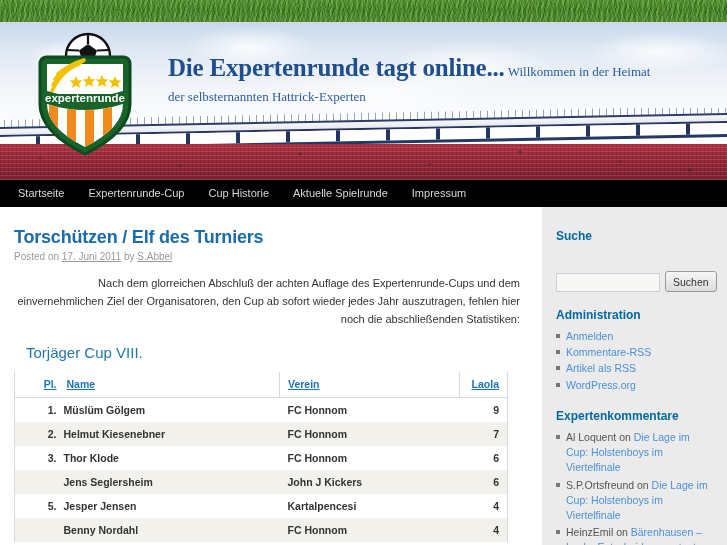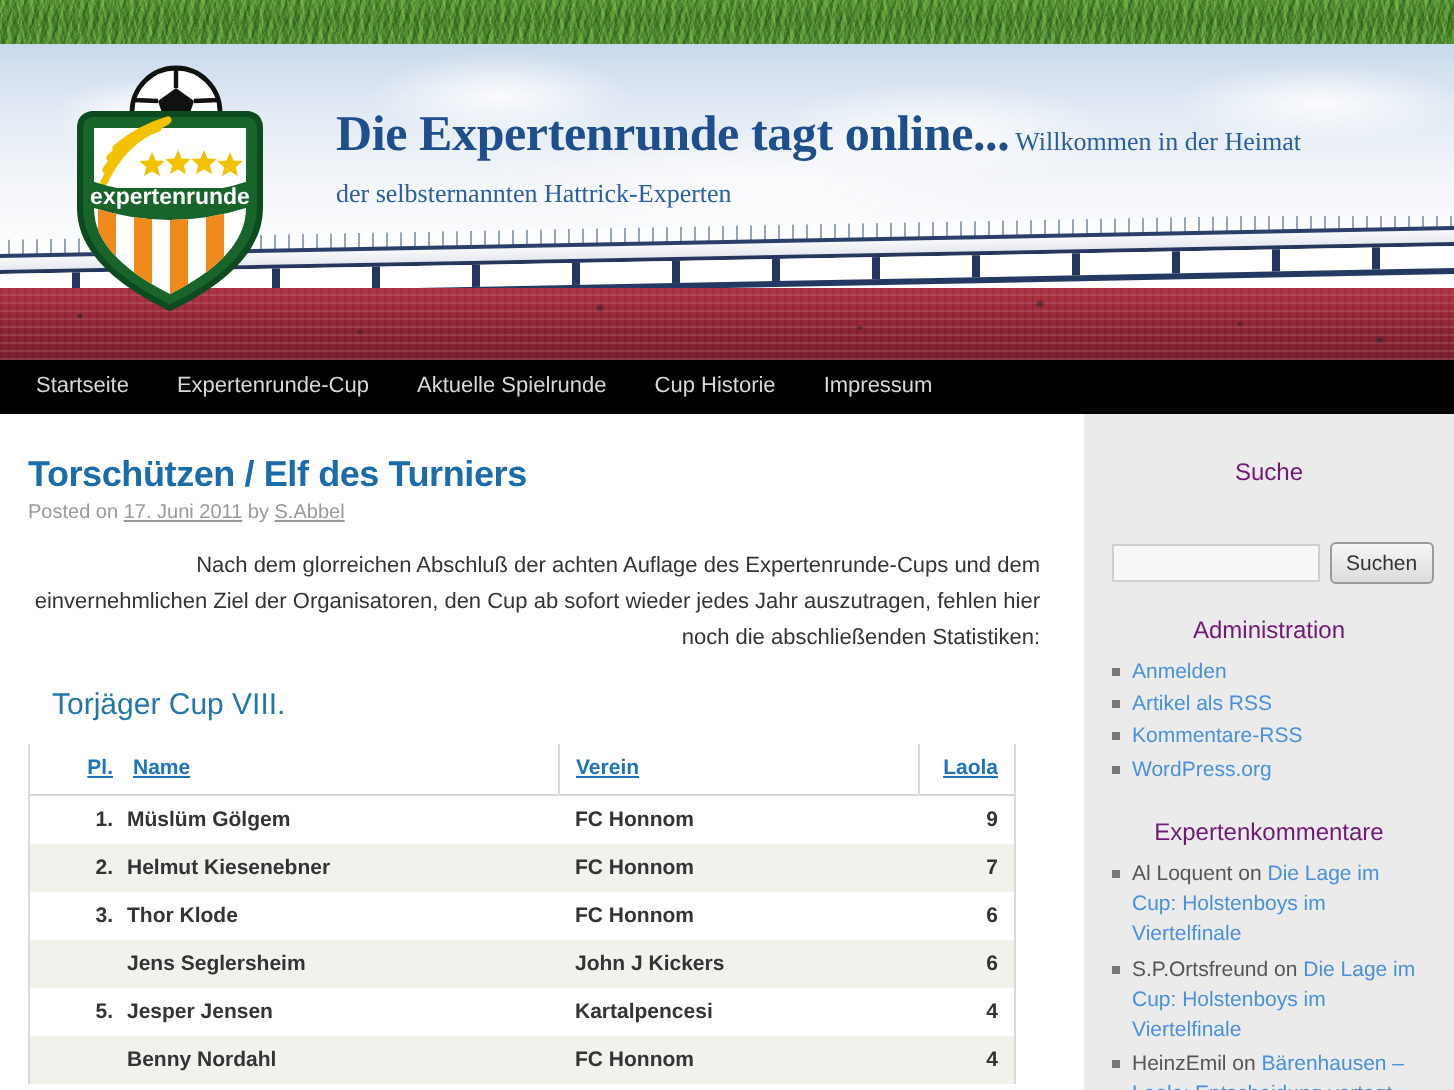--- a/index.html
+++ b/index.html
@@ -149,23 +149,23 @@
   table.ranking tbody tr:nth-child(even){ background:#f2f1ec; }
   .th-pl { width:44px; text-align:right !important; padding-right:2px !important; border-right:none !important; }
   .th-name { }
   .th-verein { width:180px; }
 
   
   .sidebar {
     position:absolute; top:207px; left:542px; width:185px; height:338px;
     background:#ebebeb; padding: 22px 14px 0 14px; overflow:hidden;
   }
-  .side-h { font-size:12px; font-weight:normal; color:#701a75; margin:0 0 7px 0;text-align:center; }
+  .side-h { font-size:12px; font-weight:bold; color:#0369a1; margin:0 0 7px 0; }
   .side-h.gap { margin-top:16px; }
-  .searchrow { display:flex; align-items:center; gap:5px; margin-bottom: 4px; margin-top: 28px; }
+  .searchrow { display:flex; align-items:flex-end; gap:5px; margin-bottom: 4px; margin-top: 28px; }
   .search-input {
     width:104px; height:19px; border:1px solid #cfcfcf; background:#f7f8f6;
     font-size:10px; padding: 0 4px; color:#333;
   }
   .search-btn {
     height:21px; padding: 0 7px; font-size:10.5px; color:#333;
     border:1px solid #9a9a9a; border-radius:3px;
     background: linear-gradient(#f6f6f6, #dcdcdc);
     cursor:pointer; font-family:"Liberation Sans", sans-serif;
   }
@@ -245,22 +245,22 @@
   <div class="titlewrap">
     <div>
       <span class="site-title">Die Expertenrunde tagt online...</span><span class="site-desc1">Willkommen in der Heimat</span>
     </div>
     <div class="site-desc2">der selbsternannten Hattrick-Experten</div>
   </div>
 
   <nav class="nav">
     <a href="#">Startseite</a>
     <a href="#">Expertenrunde-Cup</a>
+    <a href="#">Cup Historie</a>
     <a href="#">Aktuelle Spielrunde</a>
-    <a href="#">Cup Historie</a>
     <a href="#">Impressum</a>
   </nav>
 
   <main class="content">
     <h1 class="post-title">Torschützen / Elf des Turniers</h1>
     <div class="post-meta">
       <span>Posted on</span>
       <a href="#">17. Juni 2011</a>
       <span>by</span>
       <a href="#">S.Abbel</a>
@@ -329,22 +329,22 @@
   <aside class="sidebar">
     <div class="side-h">Suche</div>
     <div class="searchrow">
       <input class="search-input" type="text" placeholder="" style="">
       <button class="search-btn">Suchen</button>
     </div>
 
     <div class="side-h gap">Administration</div>
     <ul class="side-list" id="admin-list">
         <li><a href="#">Anmelden</a></li>
+        <li><a href="#">Kommentare-RSS</a></li>
         <li><a href="#">Artikel als RSS</a></li>
-        <li><a href="#">Kommentare-RSS</a></li>
         <li><a href="#">WordPress.org</a></li>
       </ul>
 
     <div class="side-h gap">Expertenkommentare</div>
     <ul class="side-list comments" id="comments-list">
         <li><span>Al Loquent</span><span> on </span><a href="#">Die Lage im Cup: Holstenboys im Viertelfinale</a></li>
         <li><span>S.P.Ortsfreund</span><span> on </span><a href="#">Die Lage im Cup: Holstenboys im Viertelfinale</a></li>
         <li><span>HeinzEmil</span><span> on </span><a href="#">Bärenhausen – Laola: Entscheidung vertagt.</a></li>
         <li><a href="#">Al Loquent</a><span> on </span><a href="#">Holstenboys reloaded</a></li>
       </ul>

